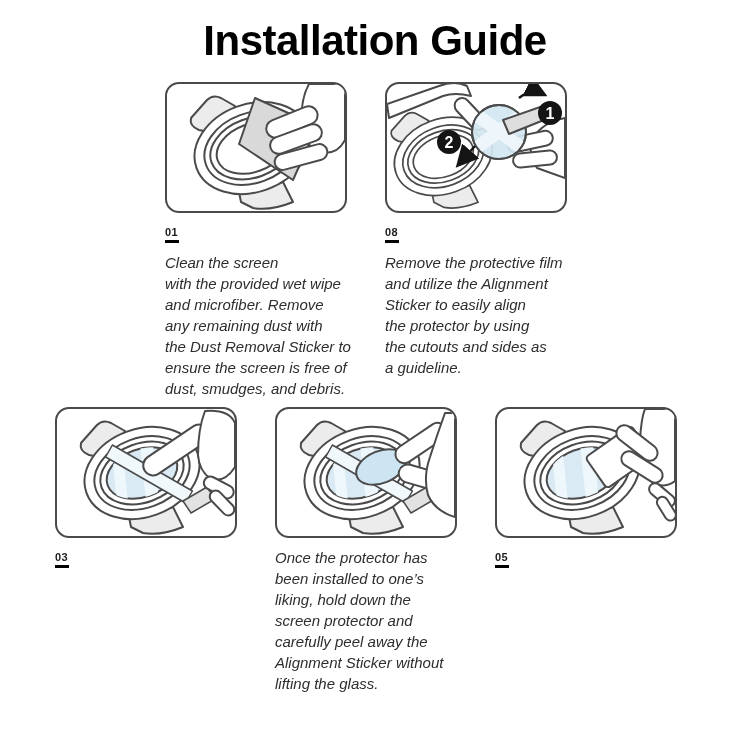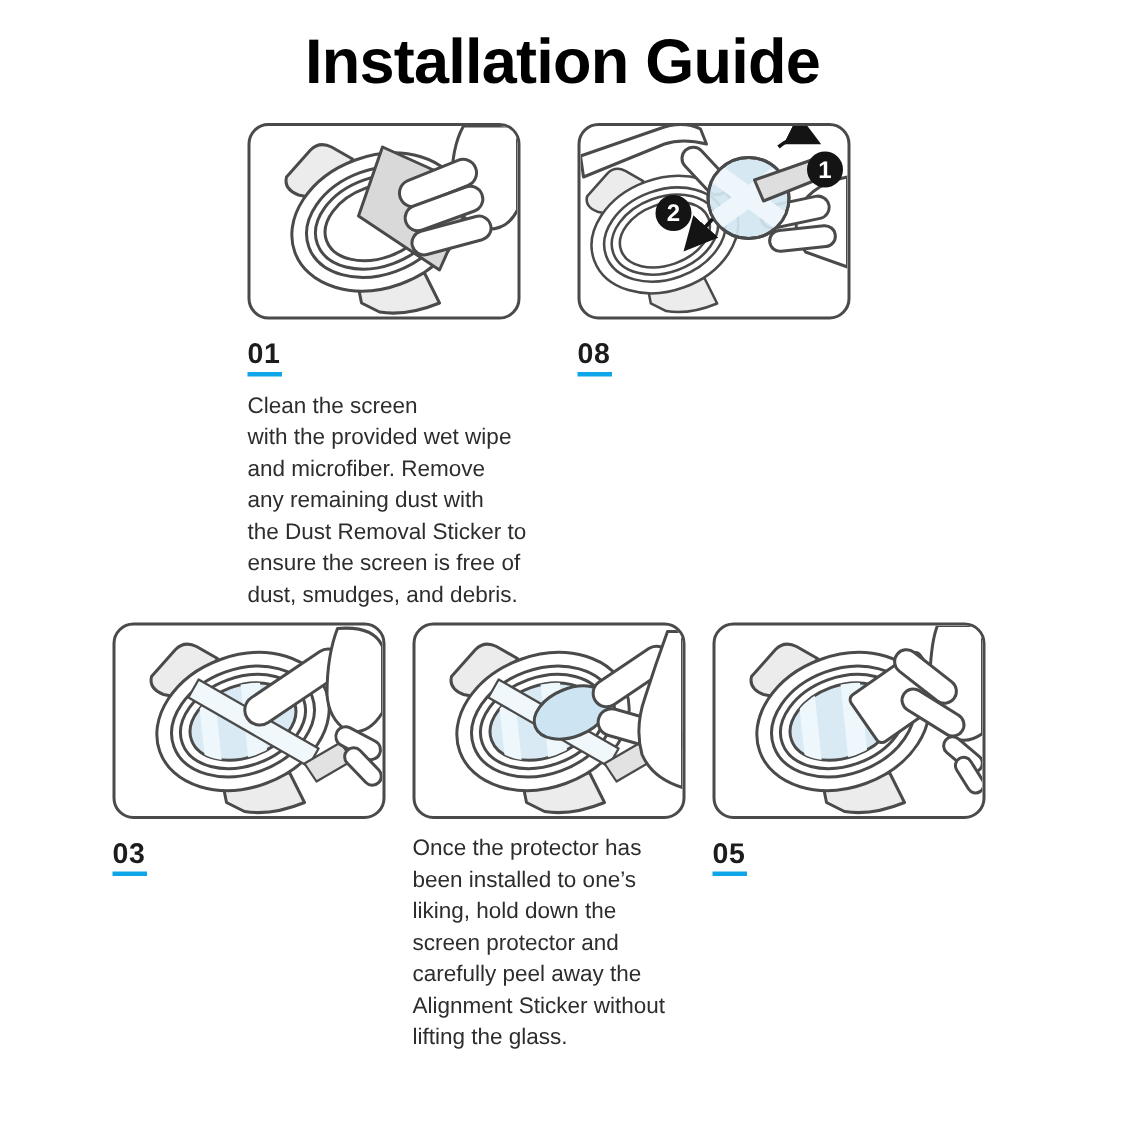--- a/index.html
+++ b/index.html
@@ -4,36 +4,37 @@
 <style>
   html,body { margin:0; padding:0; background:#ffffff; }
   body { width:750px; height:750px; overflow:hidden; font-family:"Liberation Sans", sans-serif; }
   .page { width:750px; height:750px; background:#fff; }
   h1.title {
     margin:18px 17px 0; text-align:center; font-size:42px; line-height:1.1;
     font-weight:bold; color:#000; letter-spacing:-0.5px;
   }
   .row { display:flex; justify-content:center; }
   .row-1 { gap:20px; margin-top:18px; }
-  .row-2 { margin-top:8px; }
+  .row-2 { gap:20px; margin-top:8px; }
   .step { width:200px; }
   .illus-box {
     width:182px; height:131px; border:2px solid #4a4a4a; border-radius:14px;
     box-sizing:border-box; overflow:hidden; background:#fff;
   }
   svg.illus { display:block; width:178px; height:127px; }
   .num-line { line-height:1; }
   .step-num {
-    display:inline-block; margin:14px 0 0; font-size:19px; font-weight:bold;
-    color:#1c1c1c; border-bottom:3px solid #0ea5e9; padding:0 1px 2px 0;
+    display:inline-block; margin:14px 0 0; font-size:11px; font-weight:bold;
+    color:#1c1c1c; border-bottom:3px solid #000000; padding:0 1px 2px 0;
     letter-spacing:0.5px;
   }
   .step-text {
     margin:9px 0 0; font-size:15px; line-height:21px; color:#2d2d2d;
     white-space:pre-line;
+    font-style:italic;
   }
 </style>
 </head>
 <body>
 
 <div class="page">
 
   <h1 class="title">Installation Guide</h1>
 
   <div class="row row-1">
@@ -103,20 +104,26 @@
           <line x1="88" y1="62" x2="72" y2="80" stroke="#141414" stroke-width="2.5" marker-end="url(#ah2)"></line>
           <g>
             <circle cx="163" cy="29" r="12" fill="#141414"></circle>
             <text x="163" y="34.5" text-anchor="middle" font-size="16" font-weight="bold" fill="#ffffff">1</text>
             <circle cx="62" cy="58" r="12" fill="#141414"></circle>
             <text x="62" y="63.5" text-anchor="middle" font-size="16" font-weight="bold" fill="#ffffff">2</text>
           </g>
         </svg>
       </div>
       <div class="num-line"><span class="step-num">08</span></div>
+      <p class="step-text">Remove the protective film
+and utilize the Alignment
+Sticker to easily align
+the protector by using
+the cutouts and sides as
+a guideline.</p>
     </div>
   </div>
 
   <div class="row row-2">
 
     <div class="step">
       <div class="illus-box">
         <svg class="illus" viewBox="0 0 178 127">
           <defs>
             <clipPath id="scr3">

